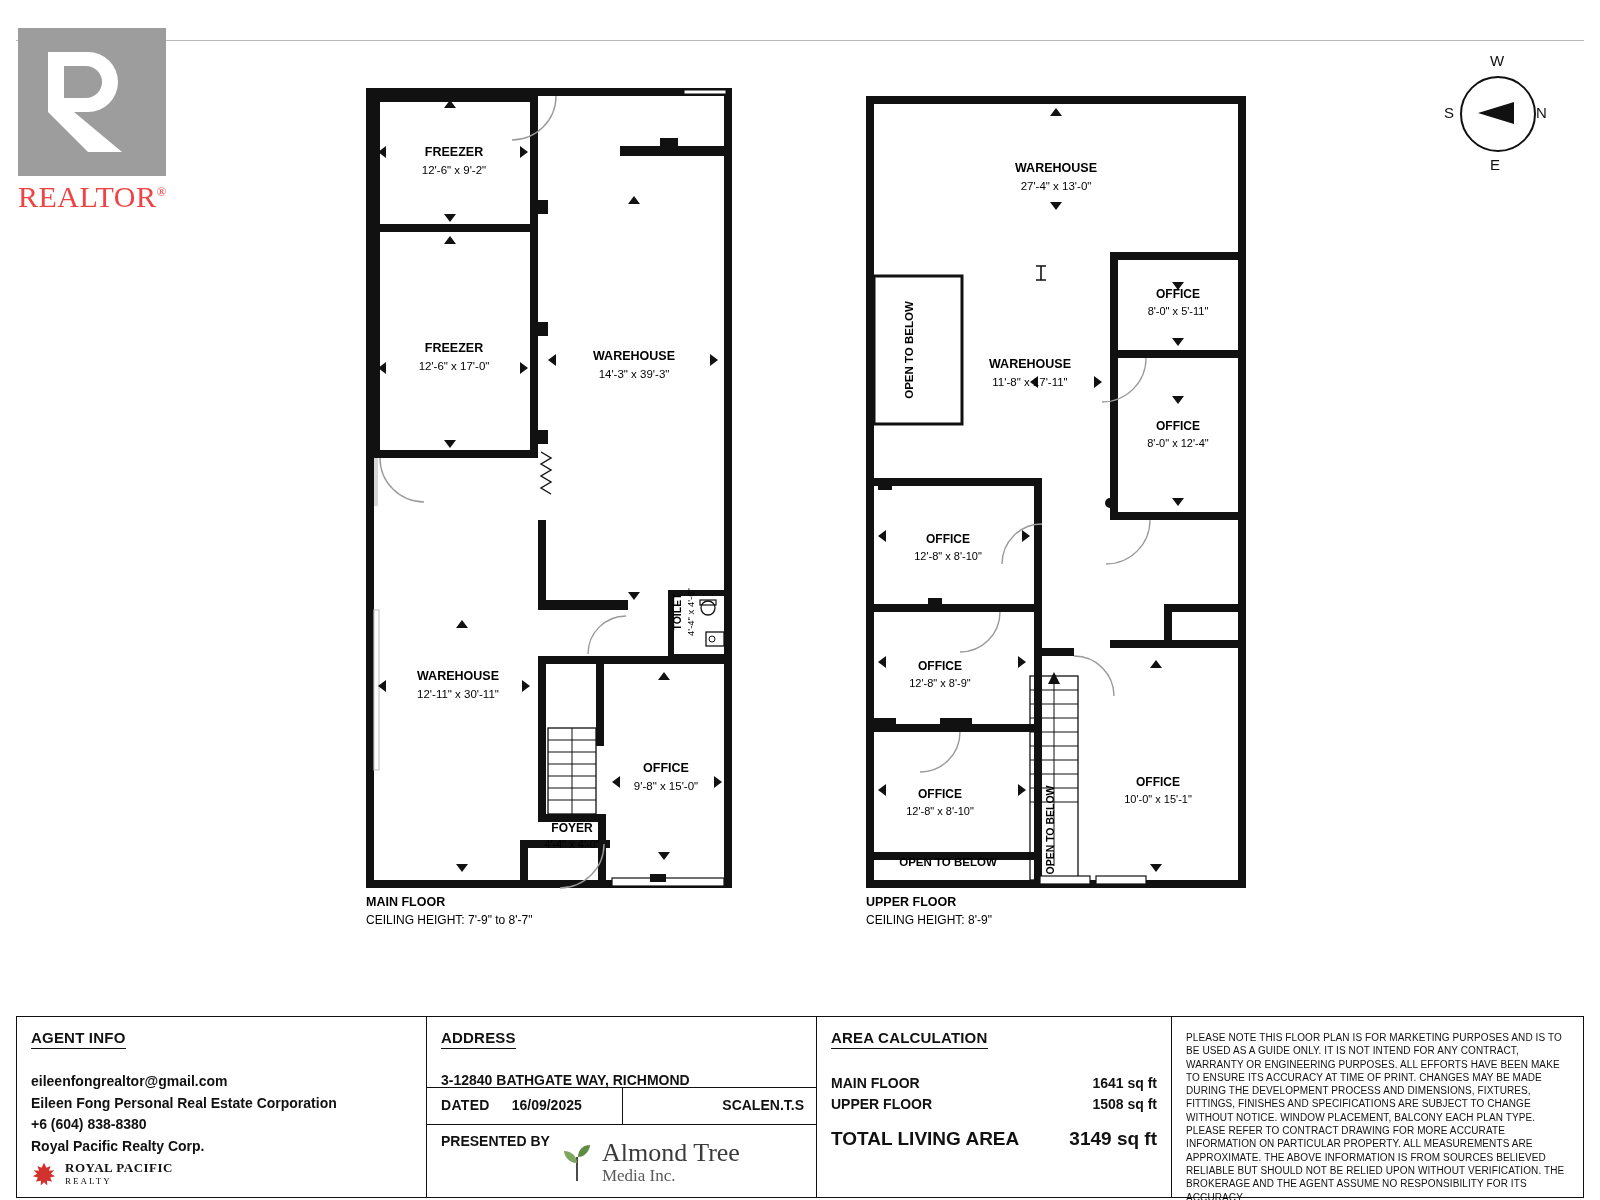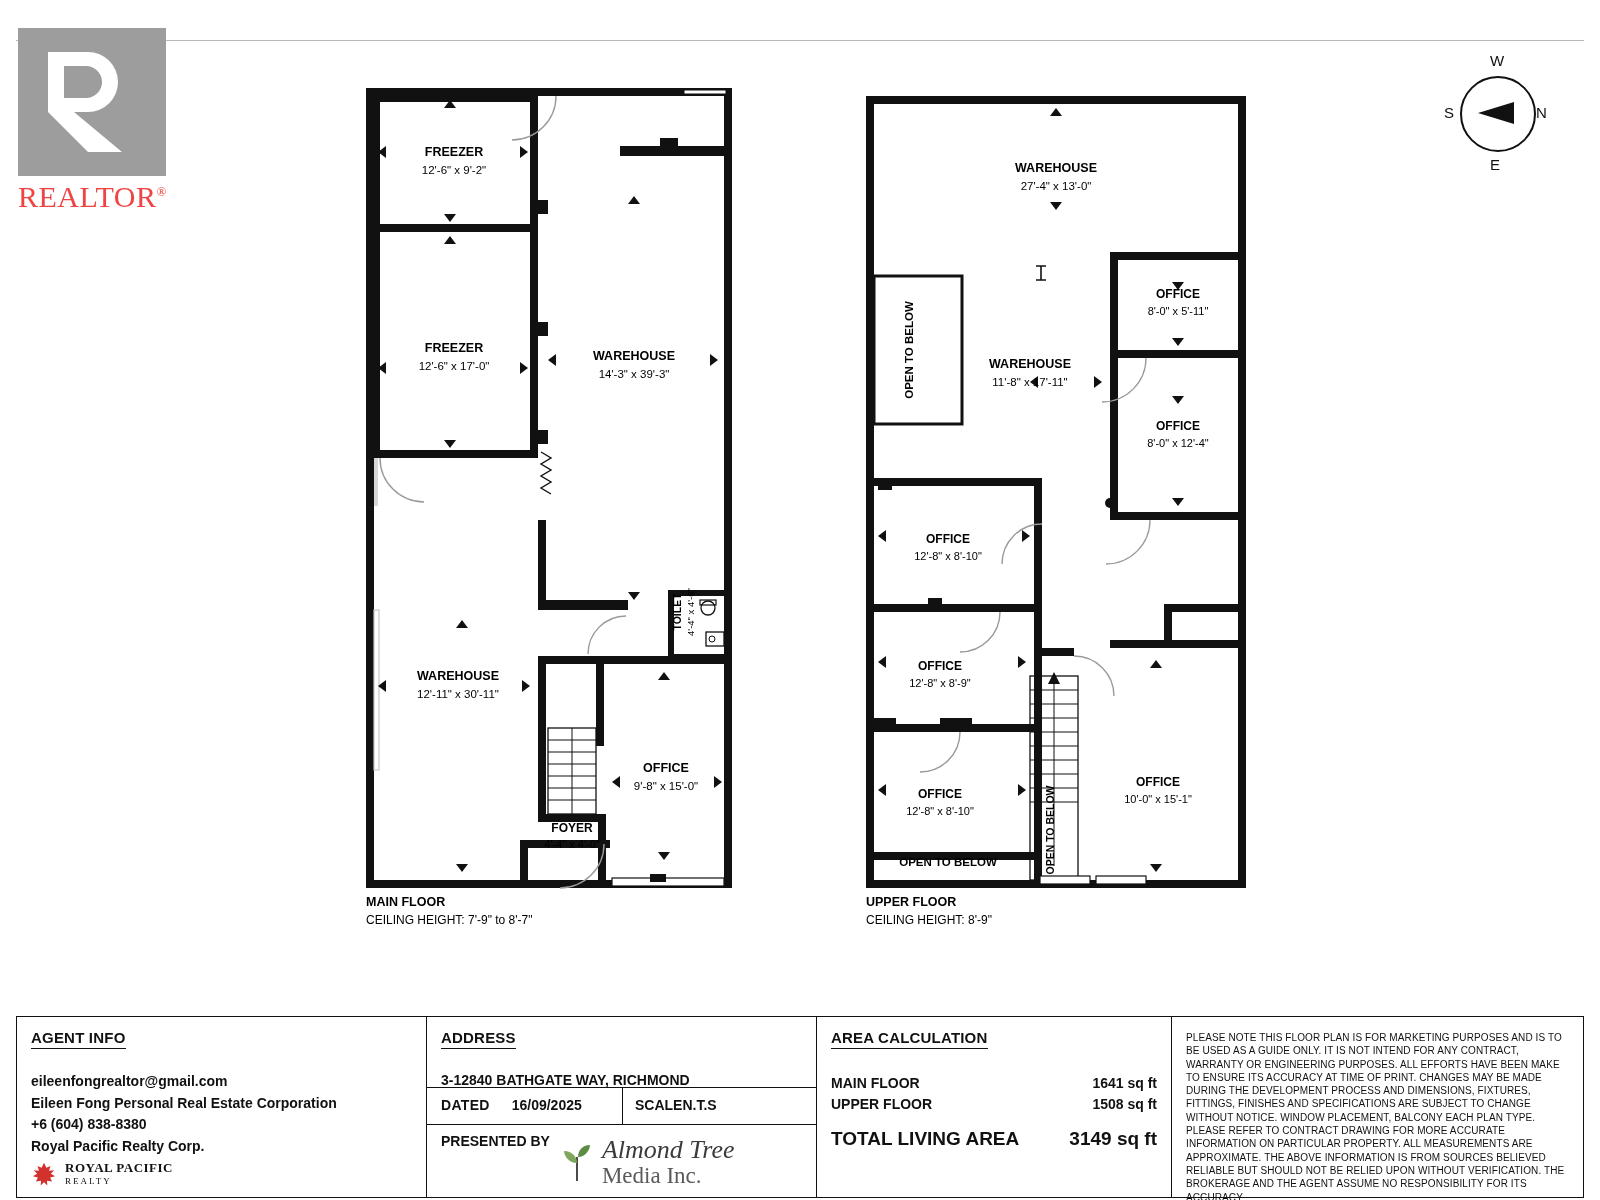--- a/index.html
+++ b/index.html
@@ -68,29 +68,29 @@
   .rp-text { font-size:12px; line-height:1.15; font-family:"Liberation Serif", serif; }
   .rp-text b { font-size:13px; letter-spacing:.5px; }
   .rp-text span { font-size:9px; letter-spacing:2px; display:block; }
 
   .addr-top { padding:12px 14px 0 14px; height:70px; box-sizing:border-box; }
   .addr-val { font-size:14px; font-weight:bold; margin-top:23px; }
   .addr-mid { border-top:1px solid #111; display:flex; height:36px; }
   .addr-dated { width:196px; border-right:1px solid #111; box-sizing:border-box; padding:9px 14px; font-size:14px; display:flex; gap:22px; }
   .addr-dated .k { font-weight:bold; letter-spacing:.3px; }
   .addr-dated .v { font-weight:bold; }
-  .addr-scale { flex:1; padding:9px 12px; font-size:14px; display:flex; justify-content:flex-start; }
+  .addr-scale { flex:1; padding:9px 12px; font-size:14px; display:flex; justify-content:flex-end; }
   .addr-scale .k { font-weight:bold; }
   .addr-scale .v { font-weight:bold; }
   .addr-bot { border-top:1px solid #111; height:74px; display:flex; align-items:center; }
   .presented { font-size:14px; font-weight:bold; padding:0 10px 0 14px; align-self:flex-start; margin-top:8px; }
   .almond { display:flex; align-items:center; gap:8px; }
   .almond .txt { line-height:1.05; }
-  .almond .t1 { font-family:"Liberation Serif", serif; font-size:26px; color:#3b3b3b;font-style:italic; }
-  .almond .t2 { font-family:"Liberation Serif", serif; font-size:23px; color:#5a5a5a; }
+  .almond .t1 { font-family:"Liberation Serif", serif; font-size:26px; color:#3b3b3b; }
+  .almond .t2 { font-family:"Liberation Serif", serif; font-size:17px; color:#5a5a5a; }
 
   .area-rows { margin-top:26px; font-size:14px; font-weight:bold; }
   .area-row { display:flex; justify-content:space-between; margin-bottom:5px; }
   .area-total { margin-top:16px; display:flex; justify-content:space-between; font-size:19px; font-weight:bold; }
 
   .note-text { font-size:10px; line-height:1.33; letter-spacing:.1px; }
 
   
   text { font-family:"Liberation Sans", sans-serif; }
 </style>

